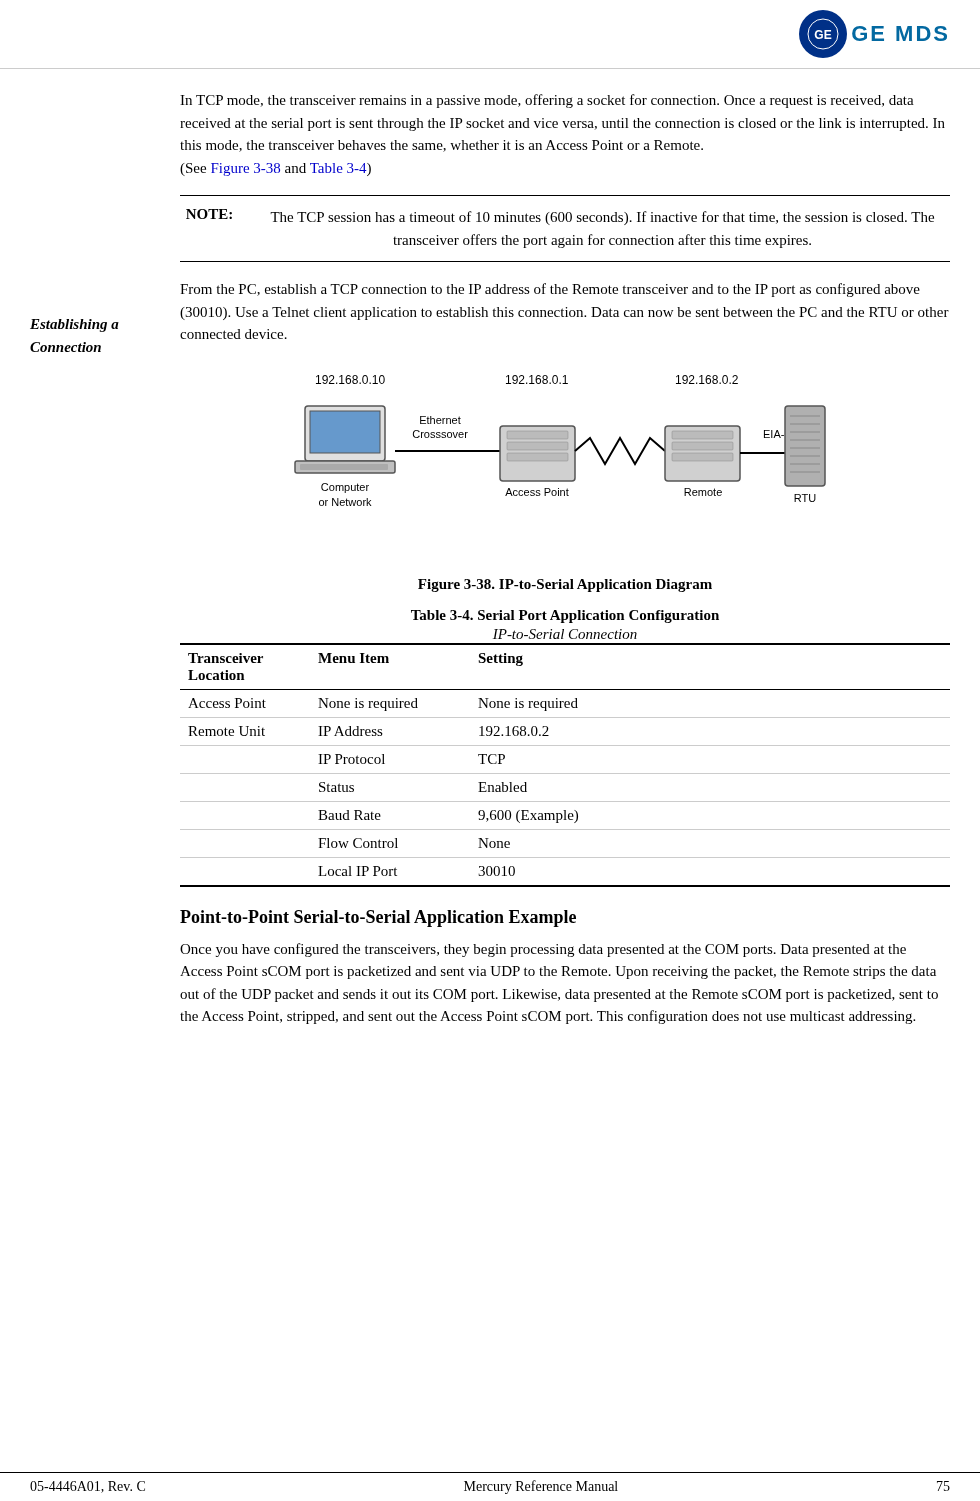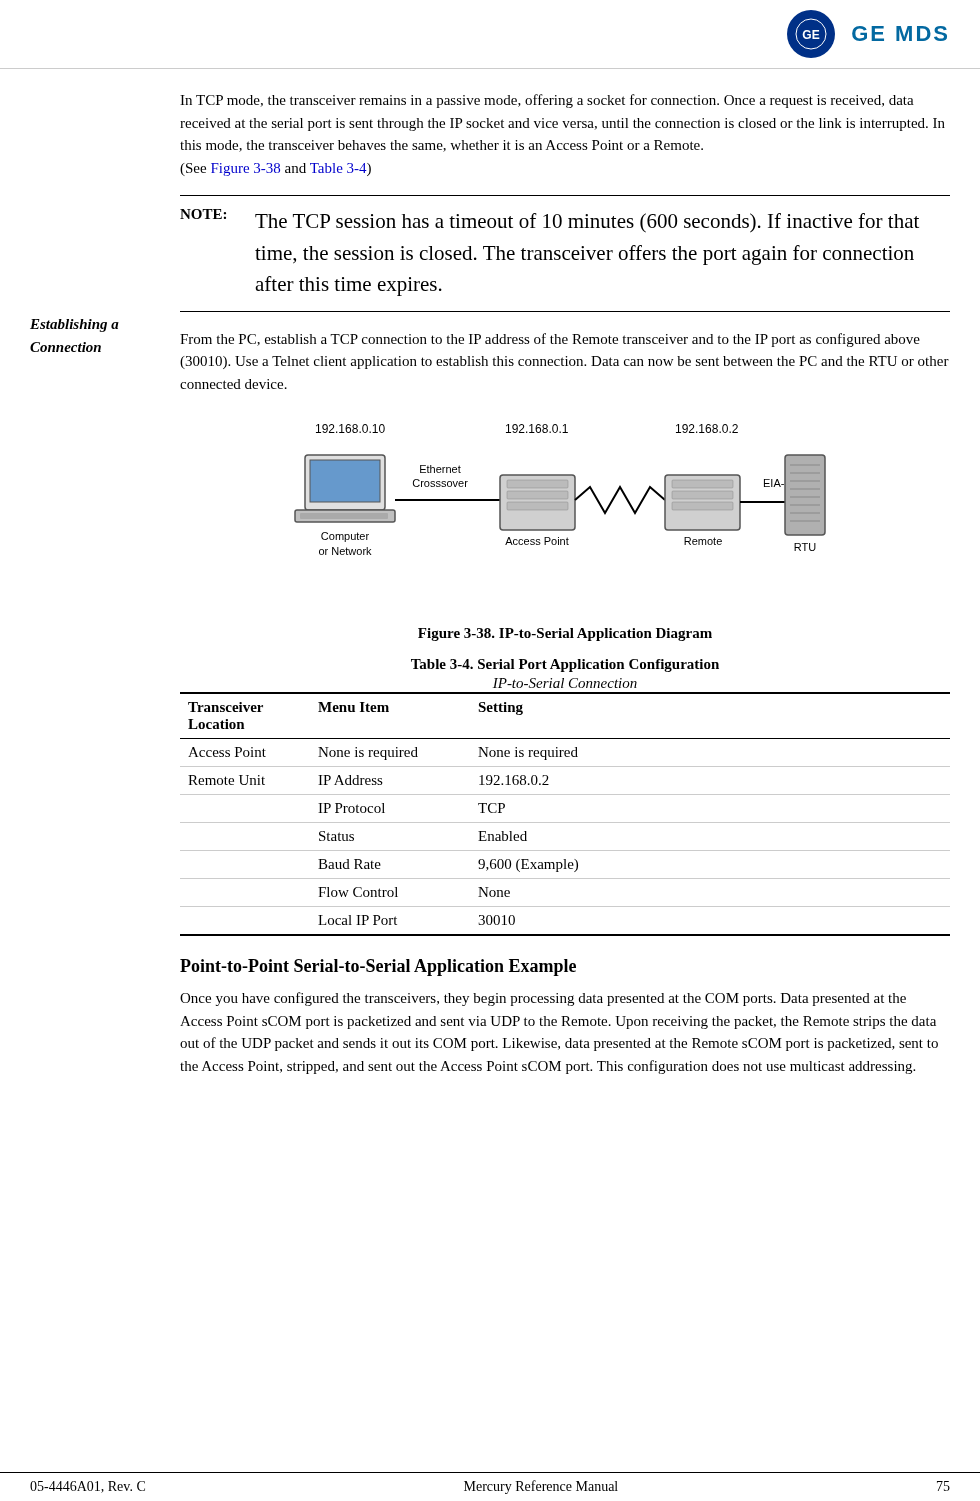--- a/index.html
+++ b/index.html
@@ -17,21 +17,21 @@
     .header {
       display: flex;
       justify-content: flex-end;
       align-items: center;
       padding: 10px 30px;
       border-bottom: 1px solid #ccc;
     }
     .logo-area {
       display: flex;
       align-items: center;
-      gap: 16px;
+      gap: 4px;
     }
     .logo-circle {
       width: 48px;
       height: 48px;
       border-radius: 50%;
       background: #003087;
       display: flex;
       align-items: center;
       justify-content: center;
       color: #fff;
@@ -74,29 +74,30 @@
     }
 
     
     .note-box {
       display: flex;
       border-top: 1.5px solid #000;
       border-bottom: 1.5px solid #000;
       padding: 10px 0;
       margin: 16px 0;
       gap: 10px;
+      text-align: center;
     }
     .note-label {
       font-weight: bold;
       font-size: 15px;
       min-width: 65px;
       padding-right: 6px;
     }
     .note-content {
-      font-size: 21px;
+      font-size: 15px;
       line-height: 1.5;
     }
 
     
     .section-label {
       font-weight: bold;
       font-style: italic;
       font-size: 15px;
       line-height: 1.5;
       margin-top: 4px;

